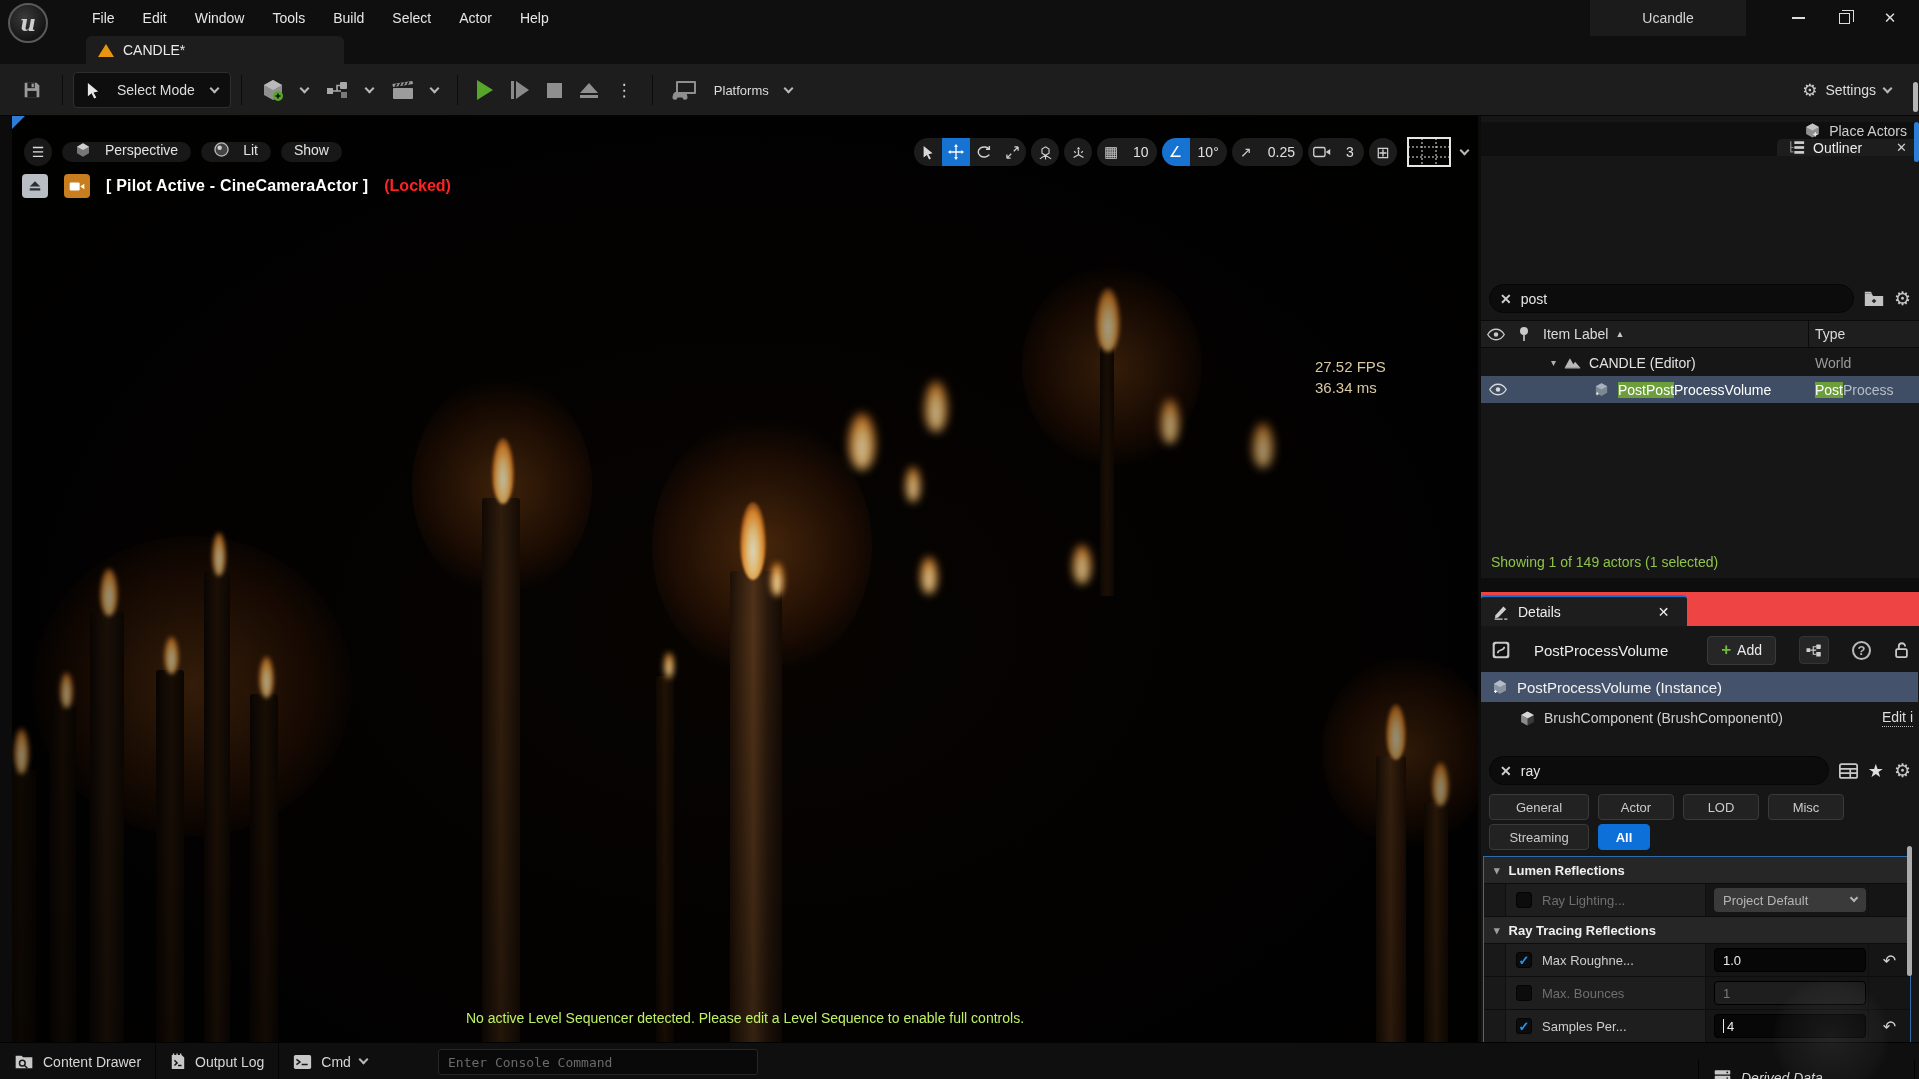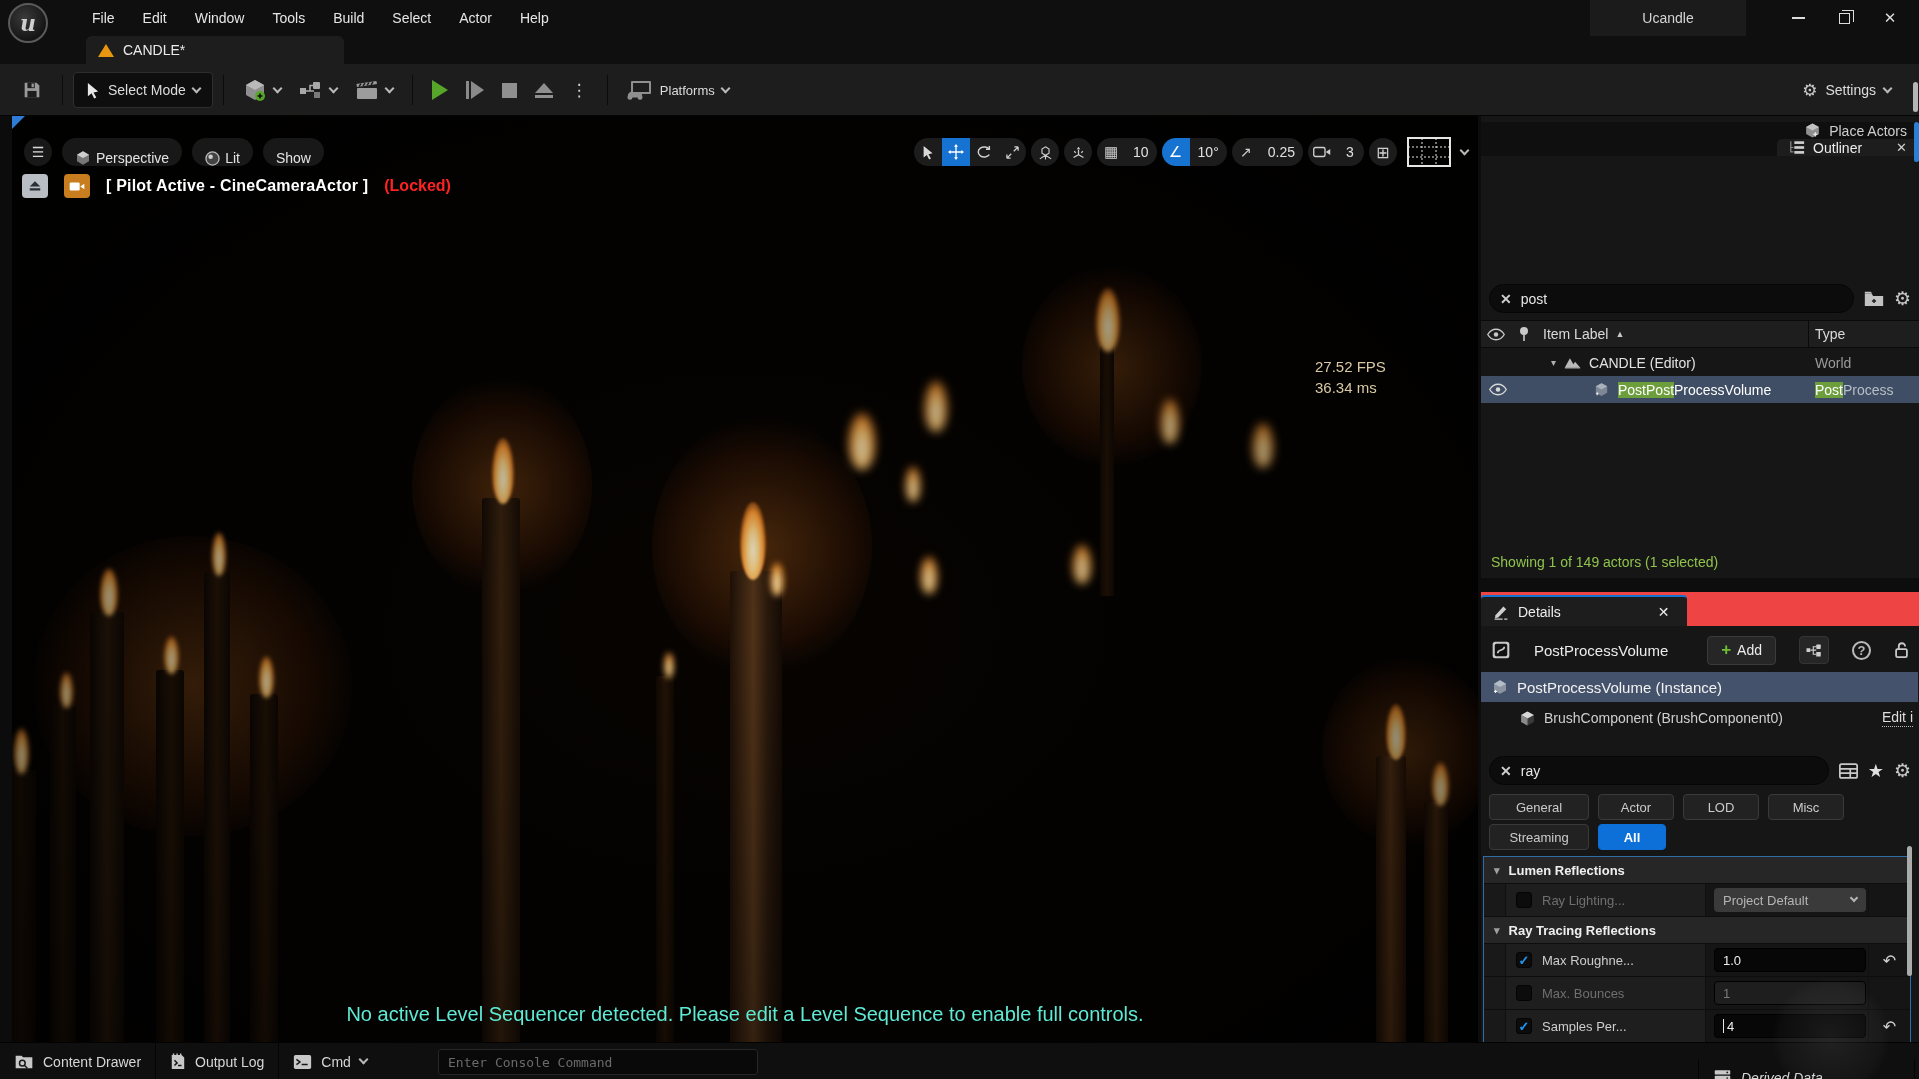--- a/index.html
+++ b/index.html
@@ -33,57 +33,57 @@
   .tabrow { position:absolute; left:0; top:36px; width:1919px; height:28px; background:#0f0f0f; }
   .level-tab { position:absolute; left:86px; top:0; width:258px; height:28px; background:#1d1d1d;
     border-radius:6px 6px 0 0; display:flex; align-items:center; padding-left:12px; gap:9px;
     font-size:14px; color:#eaeaea; }
   .level-icon { width:0; height:0; border-left:8px solid transparent; border-right:8px solid transparent; border-bottom:13px solid #e8960f; position:relative; }
 
   
   .toolbar { position:absolute; left:0; top:64px; width:1919px; height:52px; background:#1d1d1d; border-bottom:1px solid #050505; }
   .tb-sep { width:1px; height:30px; background:#0b0b0b; margin:0 10px; }
   .tb-left { position:absolute; left:12px; top:0; height:52px; display:flex; align-items:center; }
-  .tb-btn { height:36px; display:flex; align-items:center; gap:7px; padding:0 9px; border-radius:4px; color:#dcdcdc; }
+  .tb-btn { height:36px; display:flex; align-items:center; gap:16px; padding:0 9px; border-radius:4px; color:#dcdcdc; }
   .mode-btn { background:#0e0e0e; border:1px solid #2e2e2e; padding:0 12px; font-size:14px; }
   .chev { width:7px; height:7px; border-right:2px solid #b8b8b8; border-bottom:2px solid #b8b8b8; transform:rotate(45deg); margin-top:-4px; }
   .play-tri { width:0; height:0; border-top:10px solid transparent; border-bottom:10px solid transparent; border-left:16px solid #57a629; }
   .step-ico { display:flex; align-items:center; gap:2px; }
   .step-bar { width:3px; height:18px; background:#8a8a8a; }
   .step-tri { width:0; height:0; border-top:9px solid transparent; border-bottom:9px solid transparent; border-left:13px solid #8a8a8a; }
   .stop-sq { width:15px; height:15px; background:#8f8f8f; }
   .eject-ico { display:flex; flex-direction:column; align-items:center; gap:2px; }
   .eject-tri { width:0; height:0; border-left:9px solid transparent; border-right:9px solid transparent; border-bottom:10px solid #8f8f8f; }
   .eject-bar { width:18px; height:3px; background:#8f8f8f; }
   .kebab { font-size:17px; color:#cfcfcf; letter-spacing:0; }
   .tb-right { position:absolute; right:28px; top:0; height:52px; display:flex; align-items:center; gap:8px; font-size:14px; color:#dcdcdc; }
   .gear-glyph { font-size:17px; color:#c9c9c9; }
   .edge-pill { position:absolute; width:5px; border-radius:3px; }
 
   
   .viewport { position:absolute; left:12px; top:116px; width:1466px; height:926px; background:#030201; overflow:hidden; }
   .vp-corner { position:absolute; left:0; top:0; width:0; height:0; border-top:13px solid #2f7cd6; border-right:13px solid transparent; z-index:40; }
   .vp-toolbar-left { position:absolute; left:12px; top:22px; display:flex; align-items:center; gap:10px; z-index:30; }
-  .vp-pill { height:28px; background:rgba(26,26,26,0.92); border-radius:14px; display:flex; align-items:flex-end; gap:5px; padding:0 13px; color:#e3e3e3; font-size:14px; }
+  .vp-pill { height:20px; background:rgba(26,26,26,0.92); border-radius:14px; display:flex; align-items:flex-start; gap:14px; padding:0 13px; color:#e3e3e3; font-size:14px; }
   .vp-burger { width:28px; height:28px; border-radius:50%; background:rgba(26,26,26,0.92); display:flex; align-items:center; justify-content:center; color:#d8d8d8; font-size:14px; }
   .vp-toolbar-right { position:absolute; right:10px; top:22px; display:flex; align-items:center; gap:5px; z-index:30; }
   .vt-btn { height:28px; min-width:28px; padding:0 5px; border-radius:6px; background:rgba(30,30,30,0.92); display:flex; align-items:center; justify-content:center; color:#cfcfcf; }
   .vt-group { display:flex; border-radius:6px; overflow:hidden; }
   .vt-group .vt-btn { border-radius:0; }
   .vt-active { background:#1673d1 !important; color:#fff; }
   .vt-round { border-radius:14px !important; }
   .vt-val { font-size:14px; color:#e0e0e0; padding:0 8px; }
   .pilot-bar { position:absolute; left:10px; top:58px; display:flex; align-items:center; gap:16px; z-index:30; }
   .pilot-btn { width:26px; height:24px; border-radius:4px; display:flex; align-items:center; justify-content:center; }
   .pilot-eject { background:#b9bec4; }
   .pilot-cam { background:#c87e1e; }
   .pilot-text { font-size:16px; font-weight:bold; color:#fff; letter-spacing:0.2px; }
   .locked-text { font-size:16px; font-weight:bold; color:#ff2222; }
   .fps-box { position:absolute; left:1303px; top:240px; color:#d9c9a3; font-size:15px; line-height:21px; z-index:30; }
-  .seq-notice { position:absolute; left:0; bottom:16px; width:100%; text-align:center; color:#5eead4; font-size:20px; z-index:30; }
+  .seq-notice { position:absolute; left:0; bottom:16px; width:100%; text-align:center; color:#bef264; font-size:14px; z-index:30; }
 
   .scene { position:absolute; inset:0; }
   .scene::after { content:""; position:absolute; inset:0;
     background:radial-gradient(ellipse at 50% 55%, rgba(40,18,4,0.10), rgba(0,0,0,0.55) 90%); }
   .glow { position:absolute; border-radius:50%; background:radial-gradient(circle, rgba(255,140,40,0.30), rgba(255,100,20,0.10) 55%, rgba(0,0,0,0) 75%); }
   .flame { position:absolute; border-radius:50%;
     background:radial-gradient(ellipse at 50% 62%, #fff7da 0%, #ffd98a 30%, #ff9c33 56%, rgba(255,110,20,0.25) 75%, rgba(0,0,0,0) 83%); }
   .candle { position:absolute; border-radius:3px 3px 0 0; }
 
   
@@ -628,21 +628,21 @@
     </div>
 
     <div class="chips" style="top:678px;">
       <div class="chip" style="width:100px;">General</div>
       <div class="chip" style="width:76px;">Actor</div>
       <div class="chip" style="width:76px;">LOD</div>
       <div class="chip" style="width:76px;">Misc</div>
     </div>
     <div class="chips" style="top:708px;">
       <div class="chip" style="width:100px;">Streaming</div>
-      <div class="chip chip-all" style="width:68px;">All</div>
+      <div class="chip chip-all" style="width:52px;">All</div>
     </div>
 
     <div class="props">
       <div class="sect">
         <span class="tri">▾</span>
         <span>Lumen Reflections</span>
       </div>
       <div class="prow">
         <div class="indent"></div>
         <div class="namecell">

